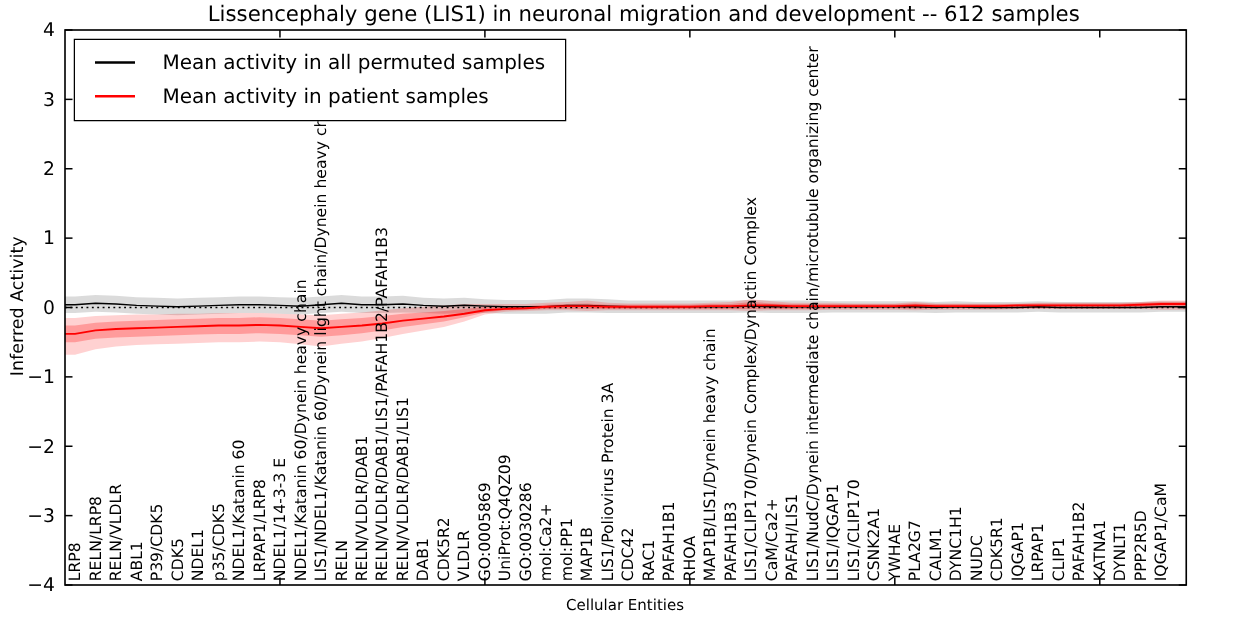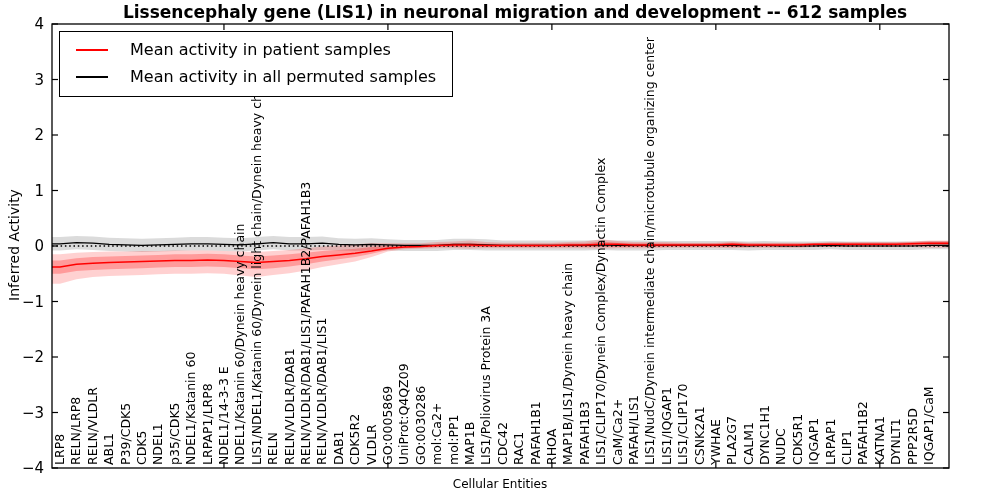--- a/index.html
+++ b/index.html
@@ -1,18 +1,18 @@
 <!DOCTYPE html>
 <html><head>
 <meta charset="utf-8">
 <style>
   html,body{margin:0;padding:0;background:#ffffff;}
   body{width:1000px;height:500px;overflow:hidden;font-family:"DejaVu Sans",sans-serif;color:#000;}
   .fig{position:relative;width:1000px;height:500px;overflow:hidden;background:#fff;}
-  .title{position:absolute;left:30px;right:0;top:2px;text-align:center;font-size:17px;z-index:1;white-space:nowrap;font-weight:bold;}
+  .title{position:absolute;left:30px;right:0;top:2px;text-align:center;font-size:17px;z-index:1;white-space:nowrap;}
   .ylab{position:absolute;left:14px;top:245px;transform:translate(-50%,-50%) rotate(-90deg);font-size:14px;z-index:1;white-space:nowrap;}
   .xlab{position:absolute;left:0;right:0;top:477px;text-align:center;font-size:12px;z-index:1;}
   svg.plot{position:absolute;left:0;top:0;z-index:2;}
   .legend{position:absolute;left:59px;top:31px;z-index:3;background:#ffffff;border:1.6px solid #000;
           padding:8px 16px 10px 8px;display:flex;flex-direction:column;gap:8px;}
   .lrow{display:flex;align-items:center;}
   .lswatch{display:inline-block;width:32px;height:2px;margin:0 22px 0 8px;flex:0 0 auto;}
   .ltext{font-size:16px;white-space:nowrap;}
 </style>
 </head>
@@ -119,21 +119,21 @@
       <text transform="translate(863.4,465) rotate(-90)" x="0" y="4" text-anchor="start" font-size="12.5px" fill="#000">PAFAH1B2</text>
       <text transform="translate(879.8,465) rotate(-90)" x="0" y="4" text-anchor="start" font-size="12.5px" fill="#000">KATNA1</text>
       <text transform="translate(896.2,465) rotate(-90)" x="0" y="4" text-anchor="start" font-size="12.5px" fill="#000">DYNLT1</text>
       <text transform="translate(912.6,465) rotate(-90)" x="0" y="4" text-anchor="start" font-size="12.5px" fill="#000">PPP2R5D</text>
       <text transform="translate(929.0,465) rotate(-90)" x="0" y="4" text-anchor="start" font-size="12.5px" fill="#000">IQGAP1/CaM</text>
       <rect x="52" y="24" width="897" height="444" fill="none" stroke="#000" stroke-width="1.3"></rect>
     </svg>
 
   <div class="legend">
     <div class="lrow">
+      <span class="lswatch" id="sw0" style="background: rgb(0, 0, 0);"></span>
+      <span class="ltext">Mean activity in all permuted samples</span>
+    </div>
+    <div class="lrow">
       <span class="lswatch" id="sw1" style="background: rgb(255, 0, 0);"></span>
       <span class="ltext">Mean activity in patient samples</span>
-    </div>
-    <div class="lrow">
-      <span class="lswatch" id="sw0" style="background: rgb(0, 0, 0);"></span>
-      <span class="ltext">Mean activity in all permuted samples</span>
     </div>
   </div>
 </div>
 
 </body></html>

